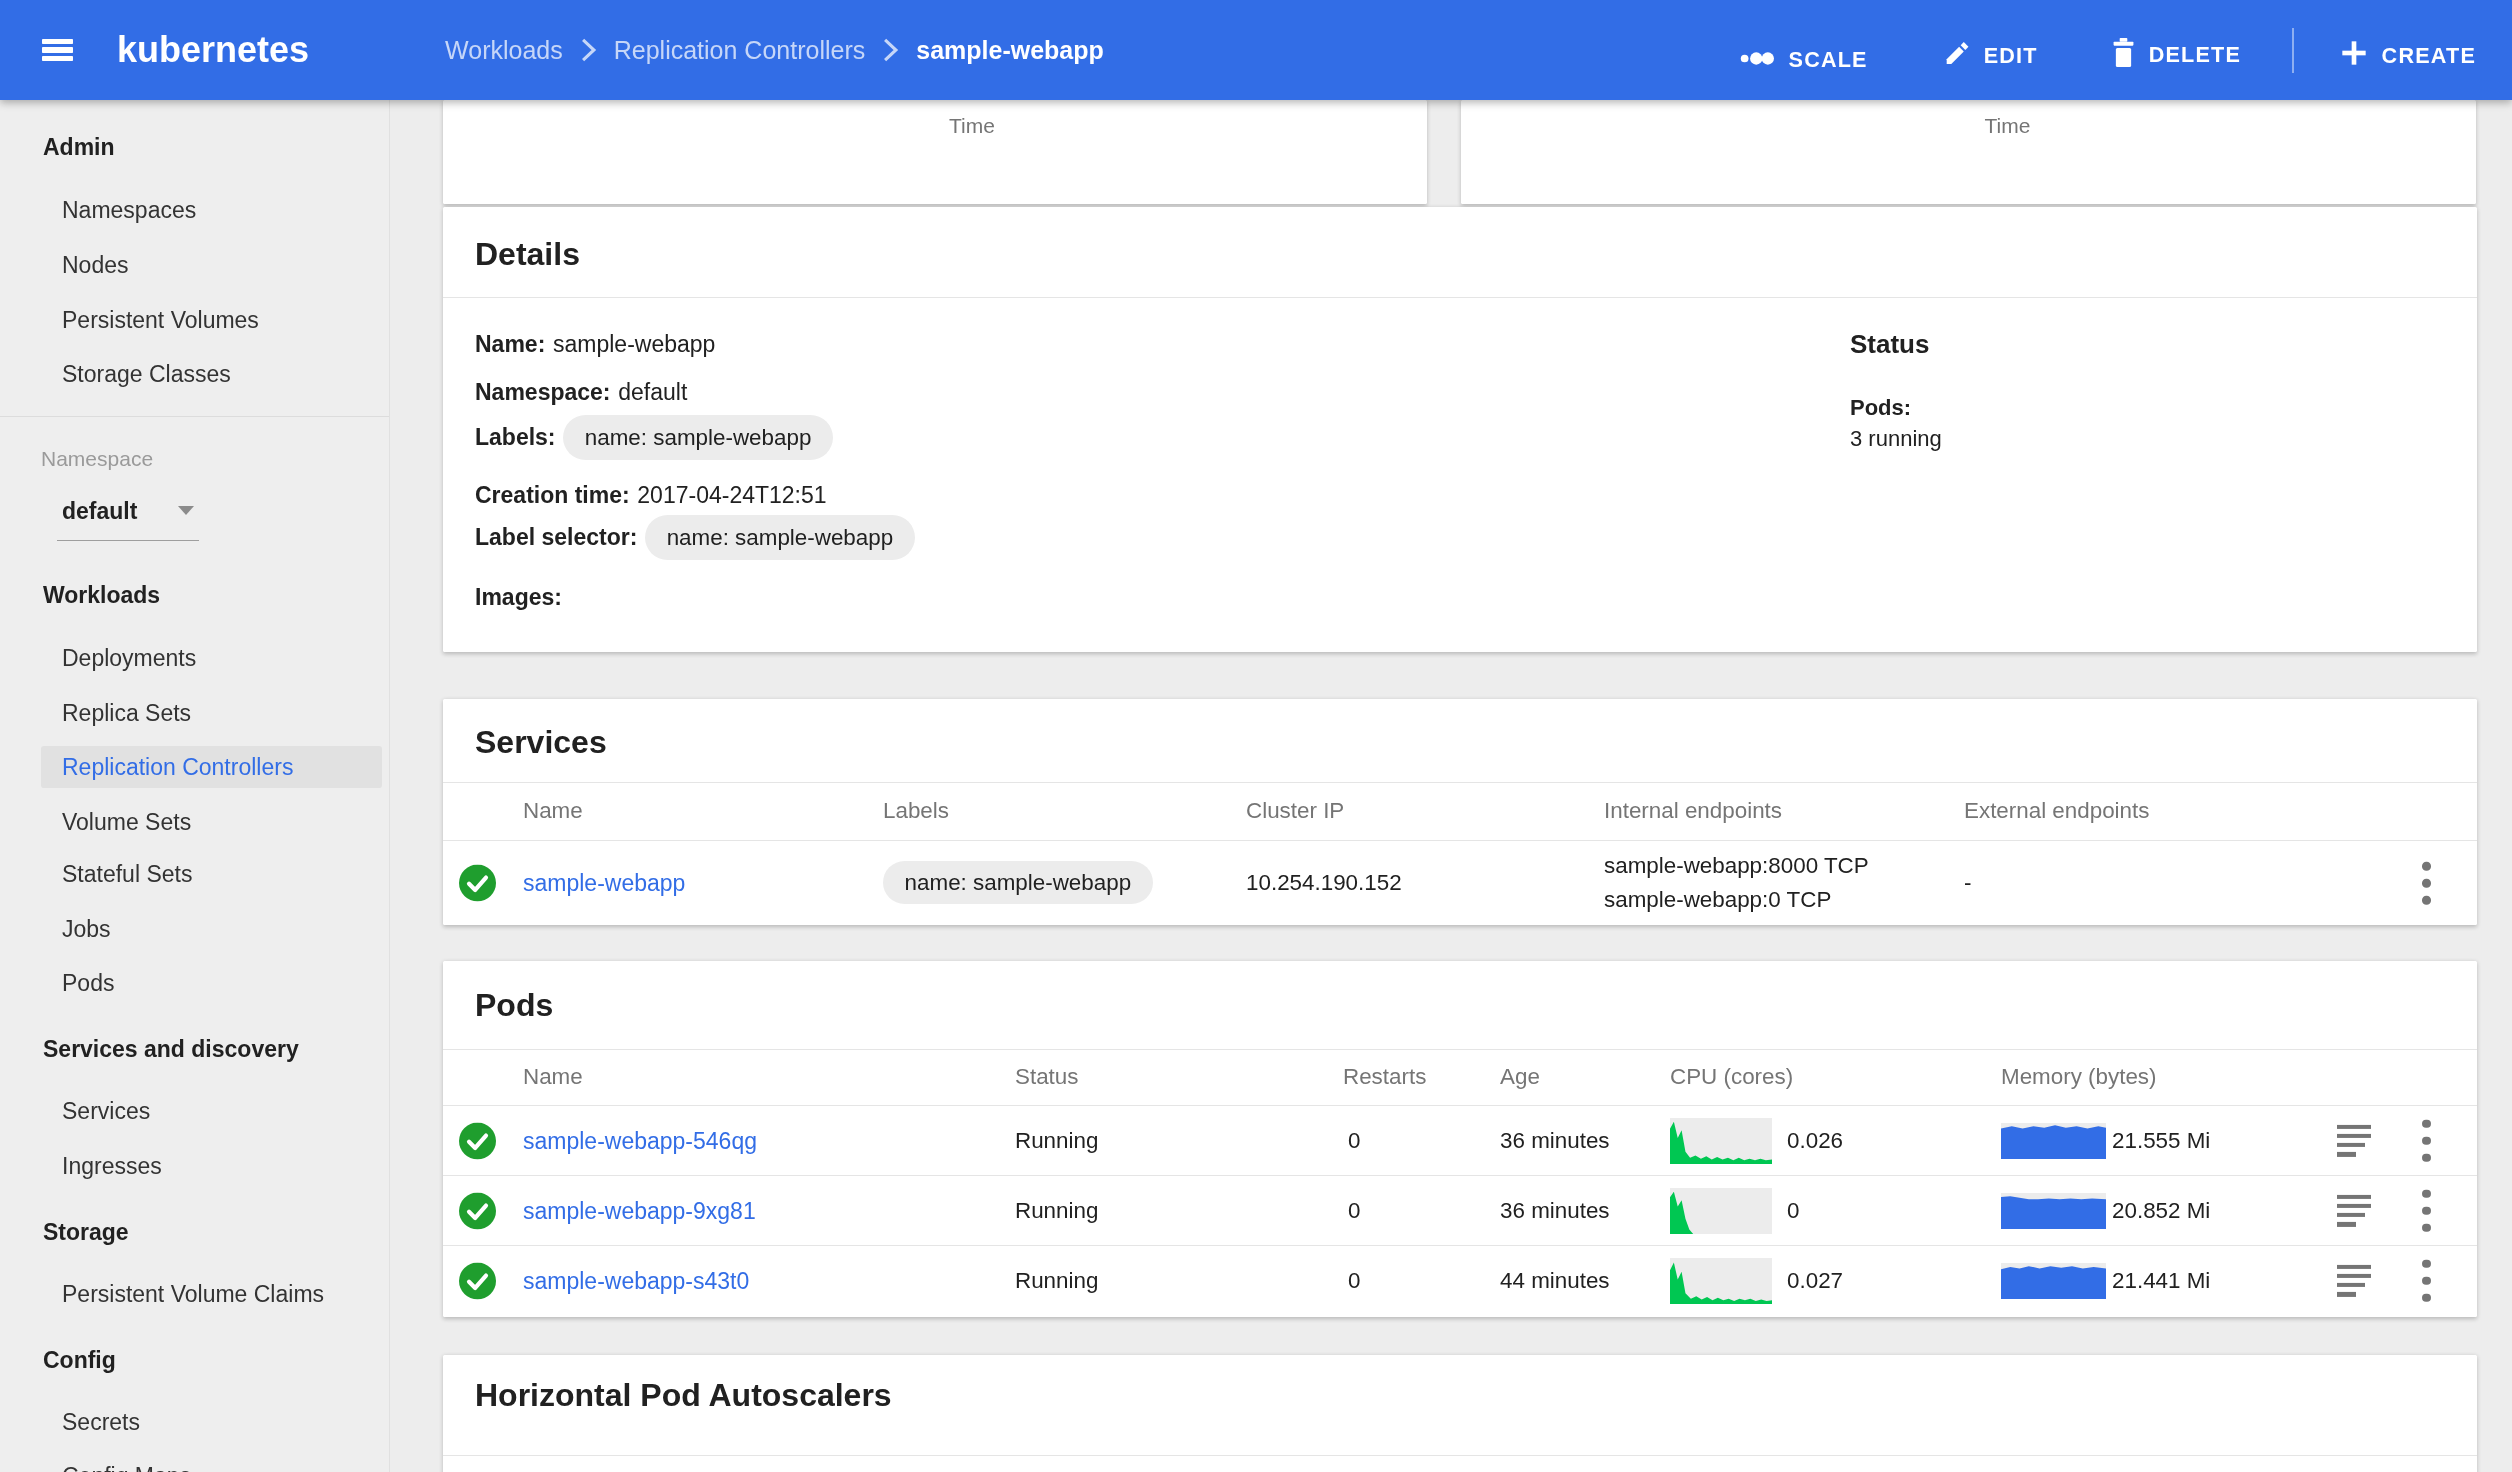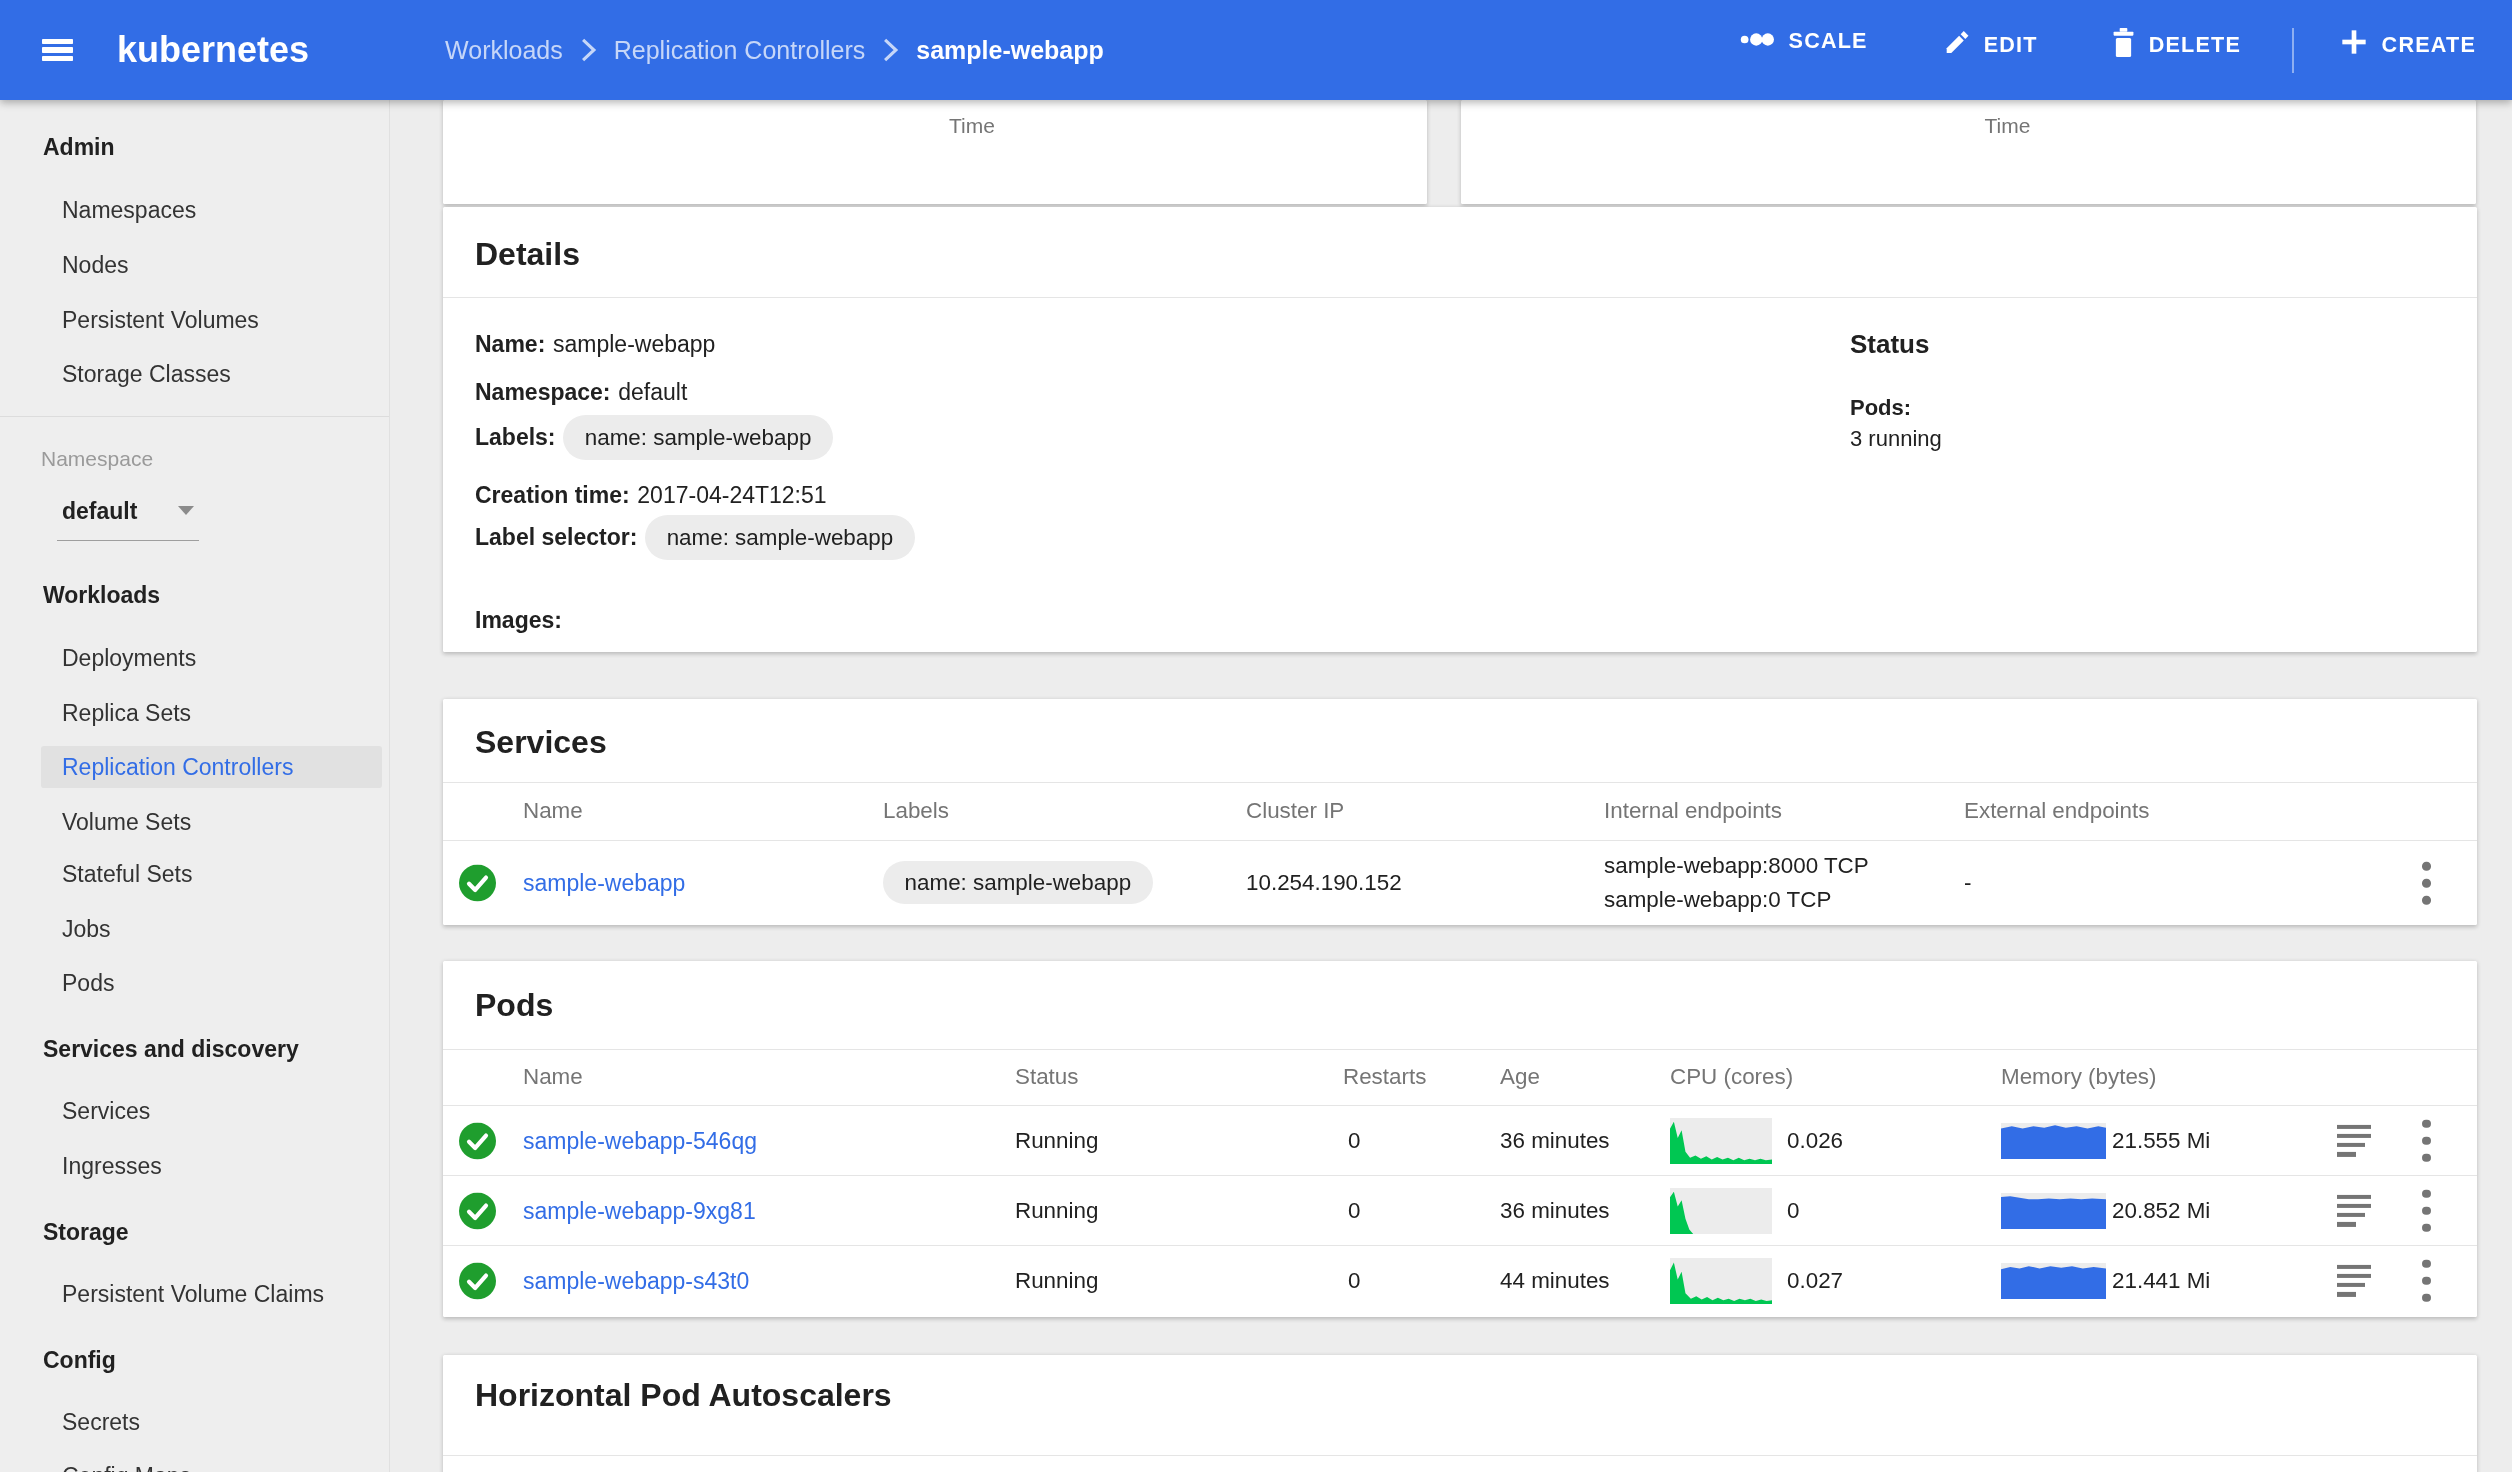--- a/index.html
+++ b/index.html
@@ -11,21 +11,21 @@
     background:#326de6; display:flex; align-items:center; color:#fff; z-index:10;
     box-shadow:0 3.1px 7.7px rgba(0,0,0,.28); }
   .hamburger { margin-left:42px; width:31px; cursor:pointer; }
   .hamburger i { display:block; height:5.4px; background:#fff; border-radius:0.8px; margin-bottom:3.1px; }
   .hamburger i:last-child { margin-bottom:0; }
   .logo { margin-left:44px; font-size:36px; font-weight:bold; letter-spacing:0; }
   .breadcrumb { margin-left:136px; display:flex; align-items:center; font-size:25px; }
   .crumb { color:rgba(255,255,255,.72); cursor:pointer; }
   .crumb-sep { margin:0 17px; display:flex; align-items:center; }
   .crumb-cur { color:#fff; font-weight:bold; }
-  .actions { margin-left:auto; margin-right:36px; display:flex; align-items:flex-start; }
+  .actions { margin-left:auto; margin-right:36px; display:flex; align-items:flex-end; }
   .action { display:flex; align-items:center; gap:14px; margin-left:74px;
     font-size:21.6px; font-weight:bold; letter-spacing:1.2px; cursor:pointer; white-space:nowrap; }
   .action:first-child { margin-left:0; }
   .abar-divider { width:1.5px; height:45px; background:rgba(255,255,255,.45); margin:0 46px 0 51px; }
 
   
   .sidebar { position:absolute; left:0; top:100px; width:390px; height:1372px;
     background:#eeeeee; border-right:0.8px solid #e0e0e0; overflow:hidden; }
   .nav-h, .nav-i, .ns-label, .ns-value { position:absolute; height:28px; line-height:28px; white-space:nowrap; }
   .nav-h { left:43px; font-size:23px; font-weight:bold; color:#212121; }
@@ -204,21 +204,21 @@
       <span class="chip">name: sample-webapp</span>
     </div>
     <div class="d-row" style="top:273px;">
       <span class="d-label">Creation time:</span>
       <span>2017-04-24T12:51</span>
     </div>
     <div class="d-row" style="top:315px;">
       <span class="d-label">Label selector:</span>
       <span class="chip">name: sample-webapp</span>
     </div>
-    <div class="d-row" style="top:375px;margin-top:23px;">
+    <div class="d-row" style="top:375px;">
       <span class="d-label">Images:</span>
     </div>
 
     <div class="status-title" style="left:1407px; top:122px;">Status</div>
     <div class="status-line" style="left:1407px; top:185px;">
       <span class="d-label">Pods:</span>
       <span>3 running</span>
     </div>
   </section>
 

